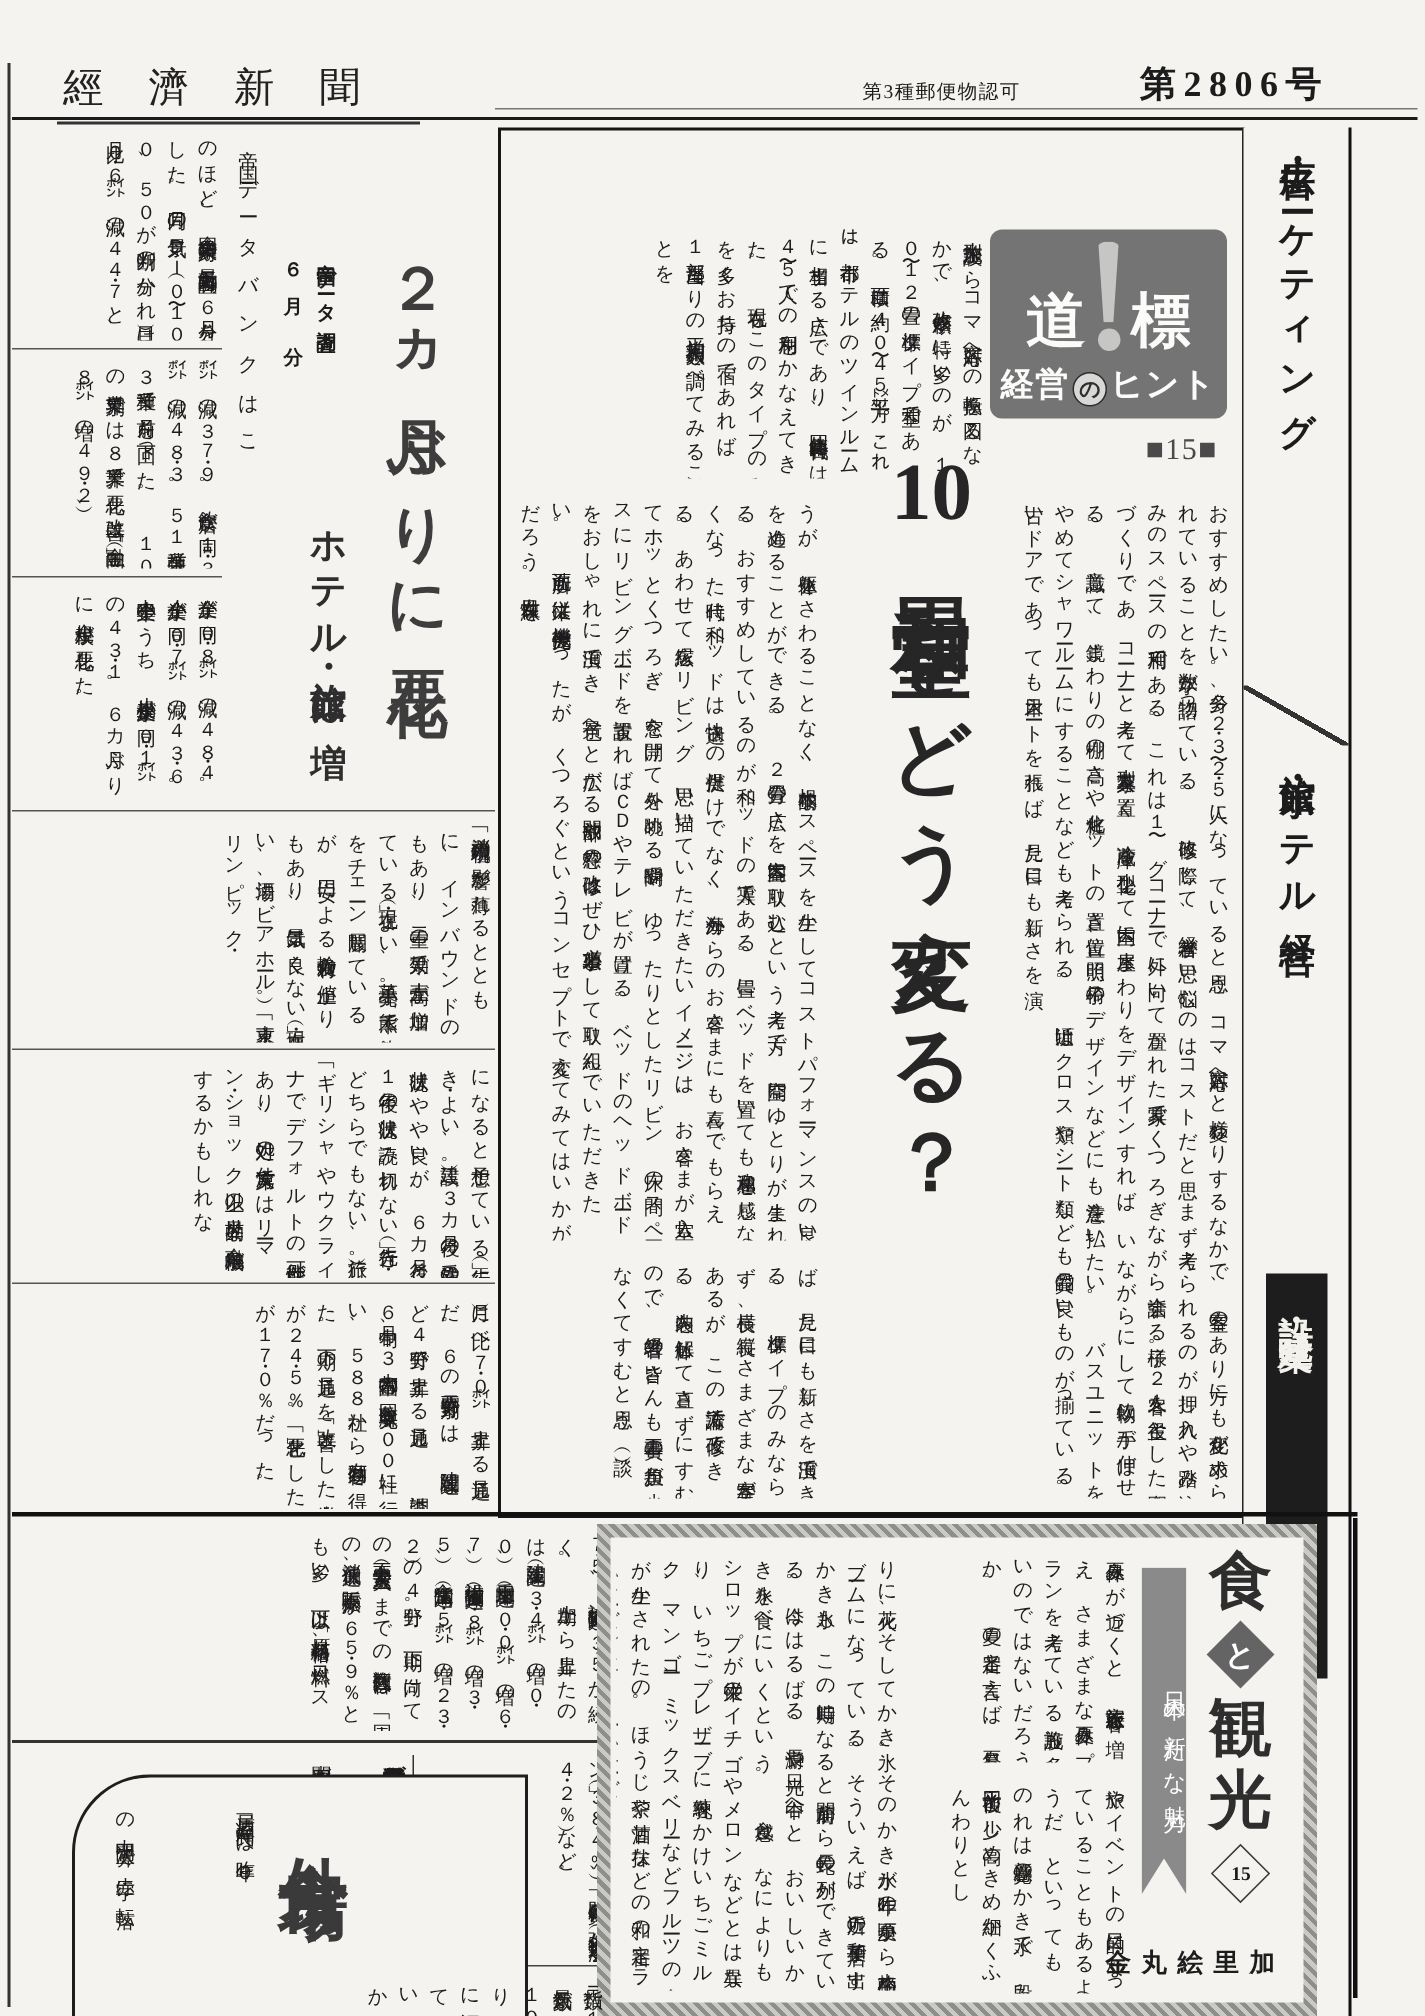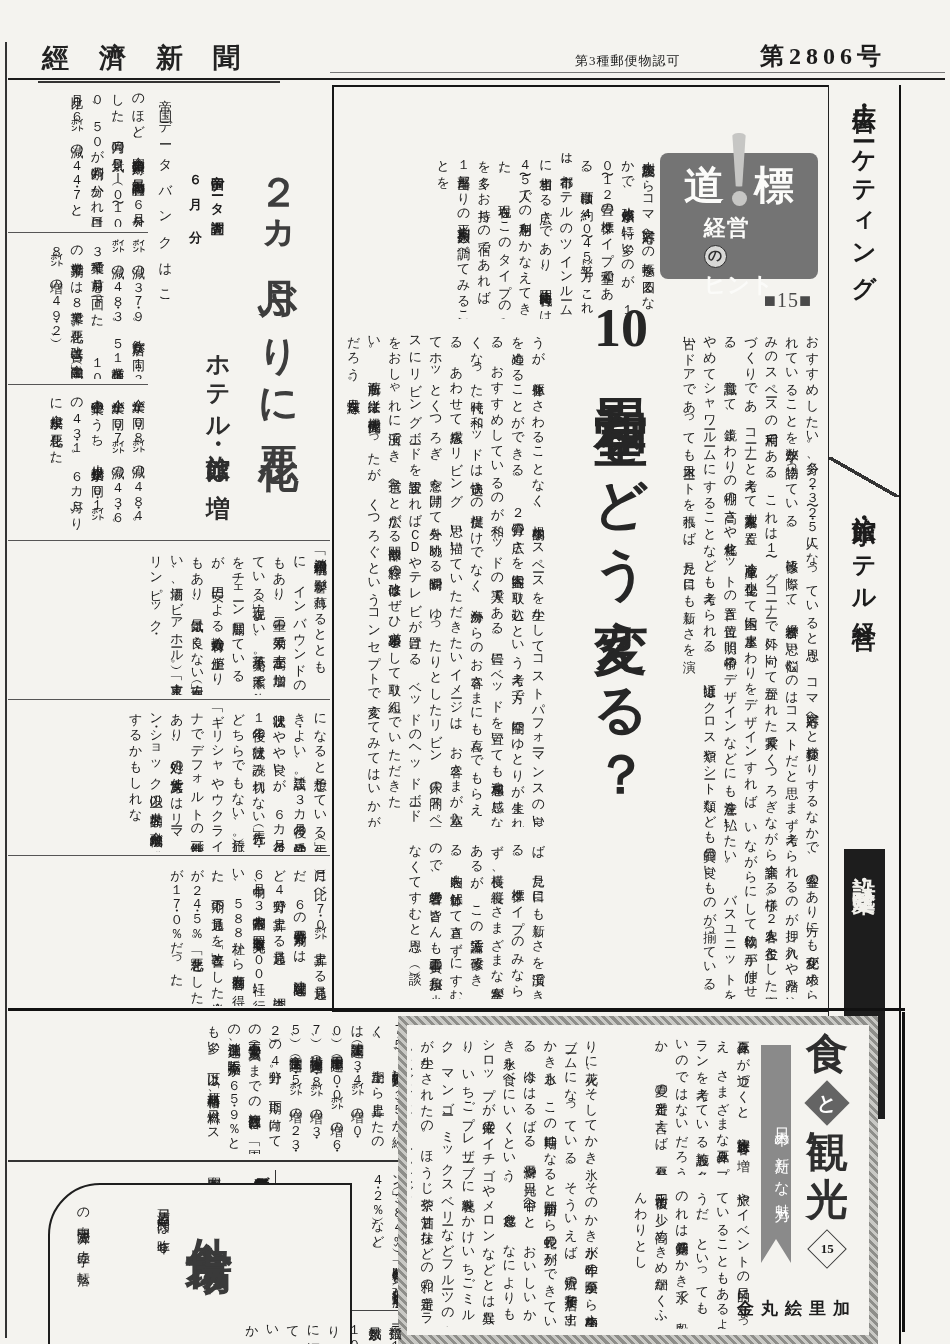--- a/index.html
+++ b/index.html
@@ -10,21 +10,21 @@
   }
   .abs{position:absolute;}
   .v{writing-mode:vertical-rl;text-orientation:upright;}
   .band{
     position:absolute;writing-mode:vertical-rl;text-orientation:upright;
     font-size:13px;line-height:1.58;letter-spacing:1px;overflow:hidden;
   }
   .rule{position:absolute;background:#2a2a2a;}
   .thin{background:#555;}
   
-  #masthead{left:38px;top:40px;font-size:27px;font-weight:bold;
+  #masthead{left:38px;top:40px;font-size:27px;font-weight:normal;
     letter-spacing:30px;border-bottom:2px solid #333;padding:0 10px 5px 4px;color:#222;}
   #postal{left:575px;top:52px;font-size:13px;letter-spacing:1px;}
   #issue{left:760px;top:40px;font-size:24px;letter-spacing:5px;font-weight:bold;}
   
   #left-art{left:8px;top:85px;width:322px;height:922px;}
   #la-kicker{position:absolute;right:2px;top:0;font-size:20px;font-weight:bold;line-height:1.35;letter-spacing:2px;}
   #la-head{position:absolute;right:24px;top:64px;height:478px;font-size:40px;font-weight:bold;
     letter-spacing:7px;color:#3d3d3d;}
   #la-subkick{position:absolute;right:104px;top:80px;height:240px;font-size:13px;font-weight:bold;letter-spacing:3px;}
   #la-subkick2{position:absolute;right:126px;top:80px;height:240px;font-size:13px;font-weight:bold;letter-spacing:10px;}
@@ -36,21 +36,21 @@
     display:flex;align-items:center;padding-left:56px;box-sizing:border-box;}
   #byline .t{font-size:15px;letter-spacing:2px;}
   #byline .n{font-size:21px;font-weight:bold;letter-spacing:6px;margin-left:20px;}
   #logo{position:absolute;right:10px;top:66px;width:158px;height:126px;background:#747474;border-radius:8px;
     display:flex;flex-direction:column;align-items:center;justify-content:center;}
   .logo-row1{display:flex;align-items:flex-end;gap:5px;}
   .logo-kanji{color:#fbfbf9;font-size:40px;font-weight:bold;line-height:1;}
   .excl{display:flex;flex-direction:column;align-items:center;margin:0 1px;}
   .excl-bar{width:18px;height:54px;background:#c6c6c4;clip-path:polygon(12% 0,88% 0,68% 100%,32% 100%);border-radius:8px;}
   .excl-dot{width:15px;height:15px;border-radius:50%;background:#c6c6c4;margin-top:4px;}
-  .logo-row2{display:flex;align-items:flex-start;gap:2px;margin-top:7px;flex-direction:column;}
+  .logo-row2{display:flex;align-items:flex-end;gap:2px;margin-top:7px;}
   .logo-sub{color:#fbfbf9;font-size:22px;font-weight:bold;letter-spacing:1px;}
   .no-circle{width:21px;height:21px;border-radius:50%;background:#d8d8d6;color:#2e2e2e;border:1px solid #2e2e2e;
     display:flex;align-items:center;justify-content:center;font-size:14px;font-weight:bold;}
   #series{position:absolute;right:16px;top:202px;font-size:20px;color:#4a4a4a;letter-spacing:1px;}
   #f-band-top{left:8px;top:64px;width:316px;height:168px;}
   #f-head{position:absolute;left:222px;top:214px;height:706px;width:92px;writing-mode:vertical-rl;
     text-orientation:upright;font-size:54px;font-weight:bold;letter-spacing:6px;color:#262626;line-height:1;}
   #f-head .tcy{text-combine-upright:all;}
   #f-col-right{right:6px;top:240px;width:172px;height:672px;}
   #f-col-left{left:8px;top:240px;width:206px;height:500px;}

